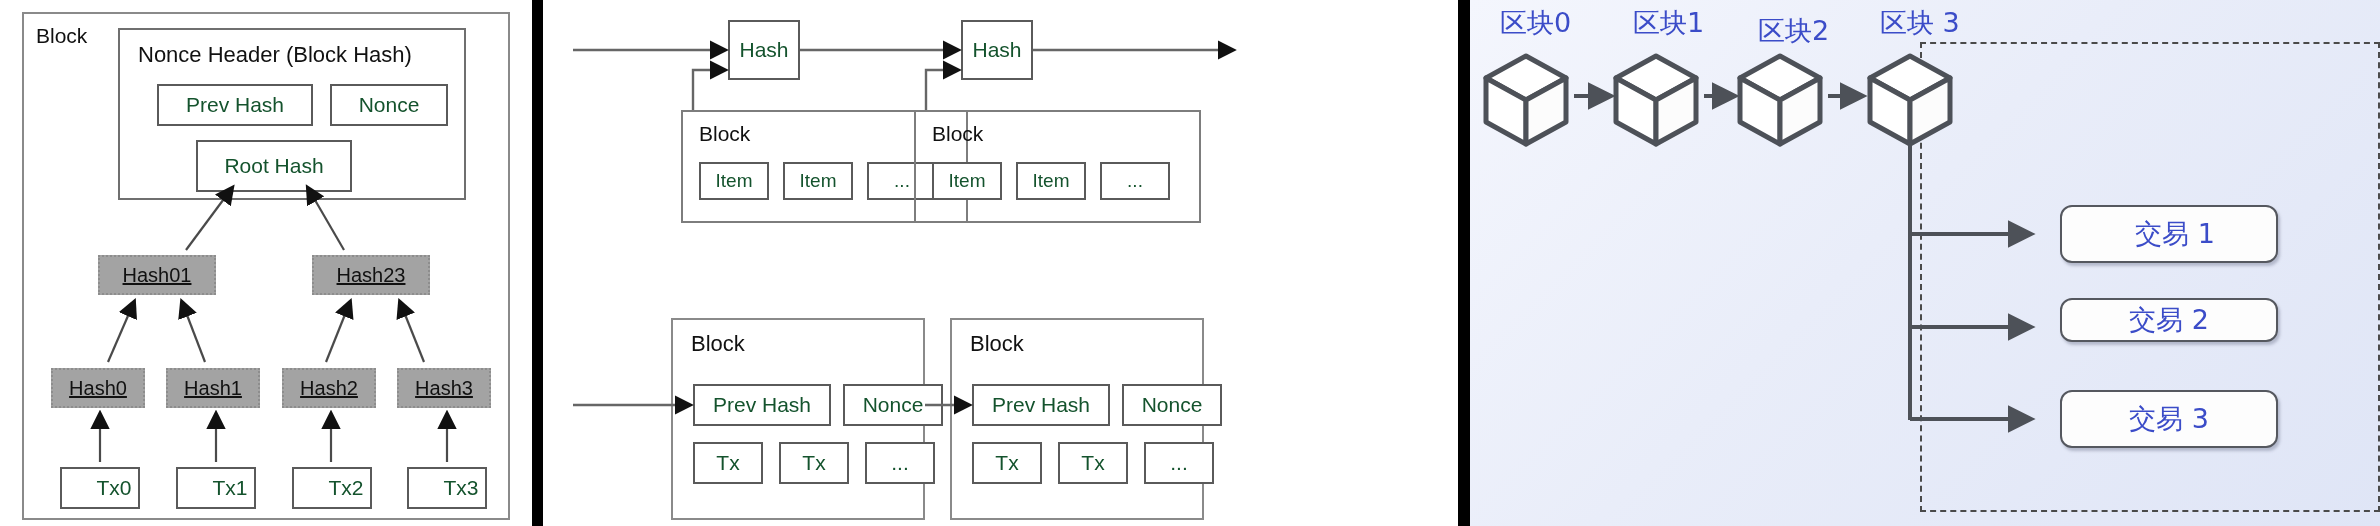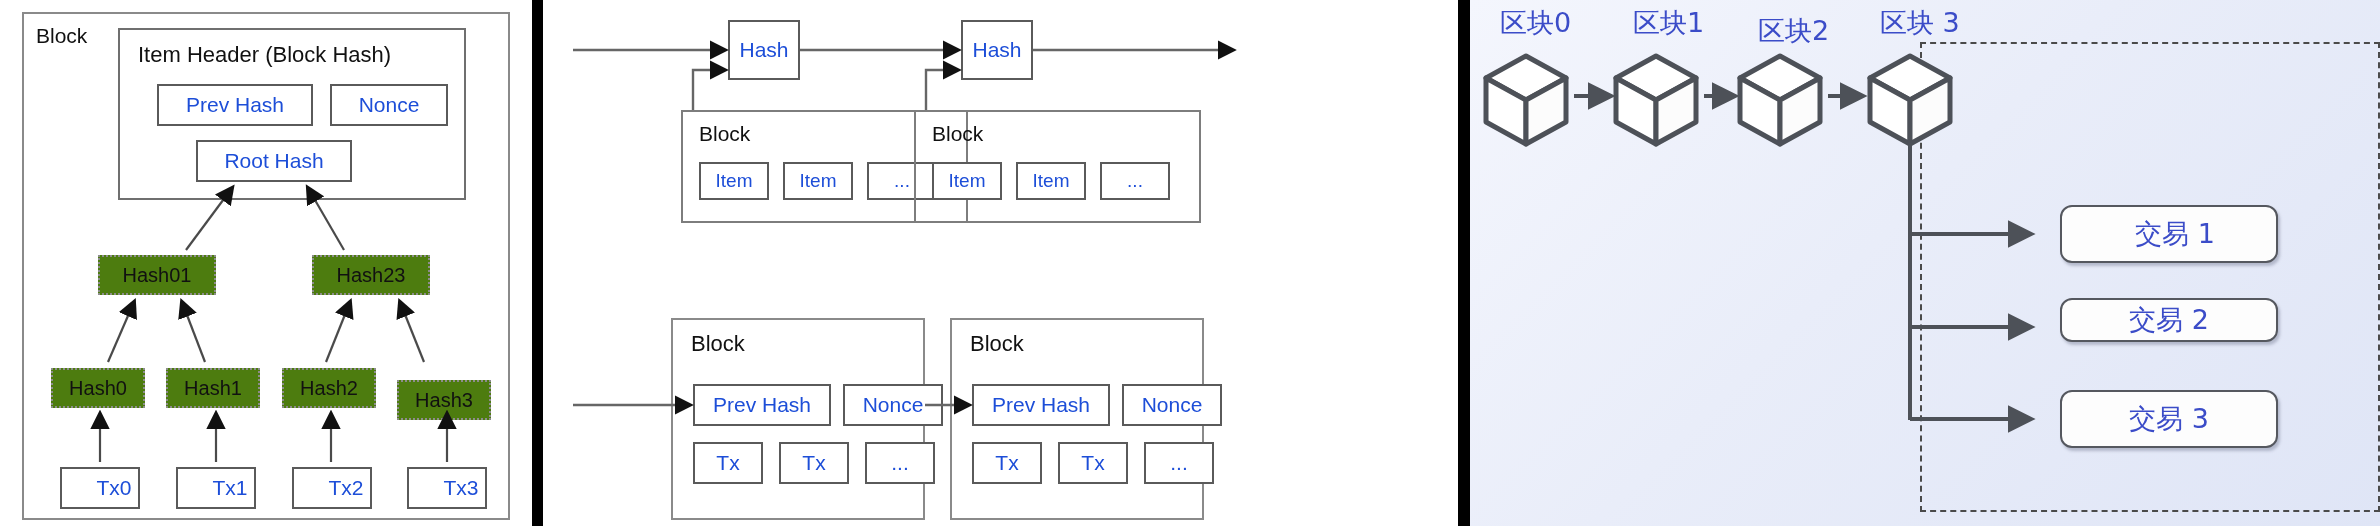--- a/index.html
+++ b/index.html
@@ -12,24 +12,24 @@
   #panel1{left:0;width:532px;background:#ffffff;}
   #divider1{position:absolute;left:532px;top:0;width:11px;height:526px;background:#000000;}
   #panel2{left:543px;width:915px;background:#ffffff;}
   #divider2{position:absolute;left:1458px;top:0;width:12px;height:526px;background:#000000;}
   #panel3{left:1470px;width:910px;
           background:linear-gradient(135deg,#f4f6fd 0%,#e9edf9 45%,#dfe5f6 100%);}
 
   
   .box{position:absolute;box-sizing:border-box;background:#ffffff;
        border:2px solid #5a5a5a;display:flex;align-items:center;
-       justify-content:center;color:#1d4ed8;white-space:nowrap;}
-  .dash{position:absolute;box-sizing:border-box;background:#4d7c0f;
+       justify-content:center;color:#14532d;white-space:nowrap;}
+  .dash{position:absolute;box-sizing:border-box;background:#a3a3a3;
         border:2px dotted #8d8d8d;display:flex;align-items:center;
-        justify-content:center;color:#111;white-space:nowrap;}
+        justify-content:center;color:#111;white-space:nowrap;text-decoration:underline;}
   .lbl{position:absolute;white-space:nowrap;color:#111;}
 
   
   .t-block{font-size:21px;}
   .t-header{font-size:22px;}
   .t-cell{font-size:21px;}
   .t-hash{font-size:20px;}
   .t-tx{font-size:21px;padding-left:28px;}
 
   
@@ -54,35 +54,35 @@
 <div id="root">
 
   <div class="panel" id="panel1">
 
     <div class="box" style="left:22px;top:12px;width:488px;height:508px;border-color:#8a8a8a;border-width:2px;background:transparent;"></div>
 
     <div class="lbl t-block" style="left:36px;top:24px;">Block</div>
 
     <div class="box" style="left:118px;top:28px;width:348px;height:172px;border-color:#6f6f6f;background:transparent;"></div>
 
-    <div class="lbl t-header" style="left:138px;top:42px;">Item Header (Block Hash)</div>
+    <div class="lbl t-header" style="left:138px;top:42px;">Nonce Header (Block Hash)</div>
 
     <div class="box t-cell" style="left:157px;top:84px;width:156px;height:42px;">Prev Hash</div>
 
     <div class="box t-cell" style="left:330px;top:84px;width:118px;height:42px;">Nonce</div>
 
-    <div class="box t-cell" style="left:196px;top:140px;width:156px;height:42px;">Root Hash</div>
+    <div class="box t-cell" style="left:196px;top:140px;width:156px;height:52px;">Root Hash</div>
 
     <div class="dash t-hash" style="left:98px;top:255px;width:118px;height:40px;">Hash01</div>
     <div class="dash t-hash" style="left:312px;top:255px;width:118px;height:40px;">Hash23</div>
 
     <div class="dash t-hash" style="left:51px;top:368px;width:94px;height:40px;">Hash0</div>
     <div class="dash t-hash" style="left:166px;top:368px;width:94px;height:40px;">Hash1</div>
     <div class="dash t-hash" style="left:282px;top:368px;width:94px;height:40px;">Hash2</div>
-    <div class="dash t-hash" style="left:397px;top:380px;width:94px;height:40px;">Hash3</div>
+    <div class="dash t-hash" style="left:397px;top:368px;width:94px;height:40px;">Hash3</div>
 
     <div class="box t-tx" style="left:60px;top:467px;width:80px;height:42px;">Tx0</div>
     <div class="box t-tx" style="left:176px;top:467px;width:80px;height:42px;">Tx1</div>
     <div class="box t-tx" style="left:292px;top:467px;width:80px;height:42px;">Tx2</div>
     <div class="box t-tx" style="left:407px;top:467px;width:80px;height:42px;">Tx3</div>
 
     <svg class="ovl" viewBox="0 0 532 526">
       <defs>
         <marker id="ah1" markerWidth="9" markerHeight="9" refX="7" refY="4.5" orient="auto" markerUnits="strokeWidth">
           <path d="M0,0 L9,4.5 L0,9 z" fill="#111"></path>

